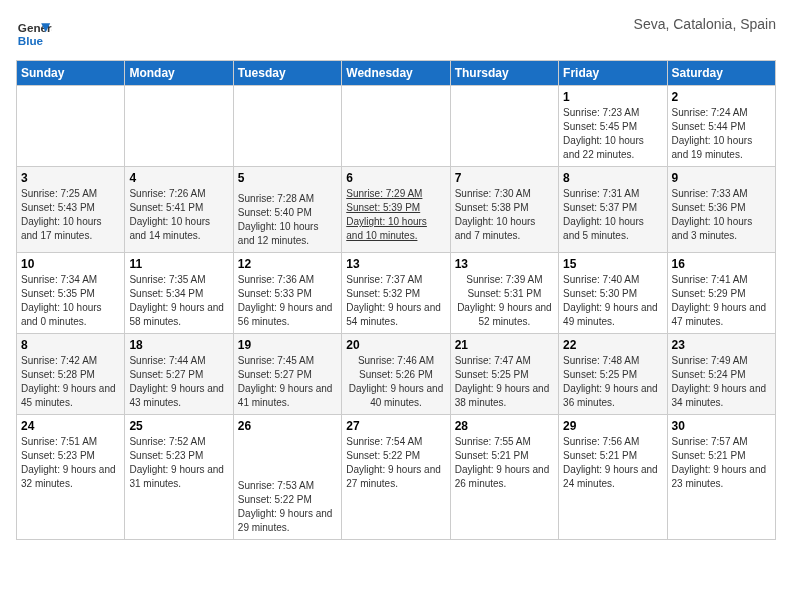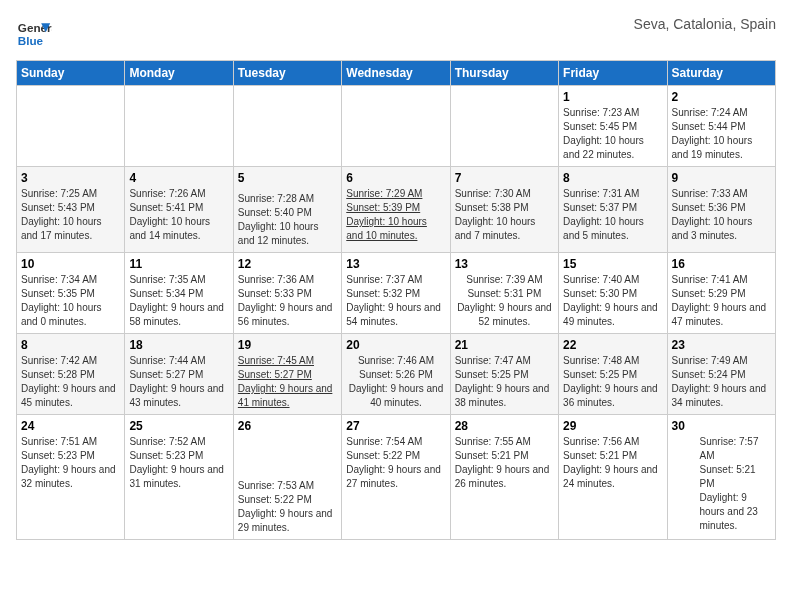--- a/index.html
+++ b/index.html
@@ -224,21 +224,21 @@
 Daylight: 9 hours and 45 minutes.</div>
         </td>
         <td>
           <span class="day-num">18</span>
           <div class="day-info" style="white-space: pre-line;">Sunrise: 7:44 AM
 Sunset: 5:27 PM
 Daylight: 9 hours and 43 minutes.</div>
         </td>
         <td>
           <span class="day-num">19</span>
-          <div class="day-info" style="white-space: pre-line; text-decoration: underline;">Sunrise: 7:45 AM
+          <div class="day-info" style="white-space: pre-line;">Sunrise: 7:45 AM
 Sunset: 5:27 PM
 Daylight: 9 hours and 41 minutes.</div>
         </td>
         <td>
           <span class="day-num">20</span>
           <div class="day-info" style="white-space: pre-line; text-align: center;">Sunrise: 7:46 AM
 Sunset: 5:26 PM
 Daylight: 9 hours and 40 minutes.</div>
         </td>
         <td>
@@ -292,19 +292,19 @@
 Daylight: 9 hours and 26 minutes.</div>
         </td>
         <td>
           <span class="day-num">29</span>
           <div class="day-info" style="white-space: pre-line;">Sunrise: 7:56 AM
 Sunset: 5:21 PM
 Daylight: 9 hours and 24 minutes.</div>
         </td>
         <td>
           <span class="day-num">30</span>
-          <div class="day-info" style="white-space: pre-line; margin-left: 28px;">Sunrise: 7:57 AM
+          <div class="day-info" style="white-space: pre-line;">Sunrise: 7:57 AM
 Sunset: 5:21 PM
 Daylight: 9 hours and 23 minutes.</div>
         </td>
       </tr>
     </tbody>
 </table>
 
 </body></html>

